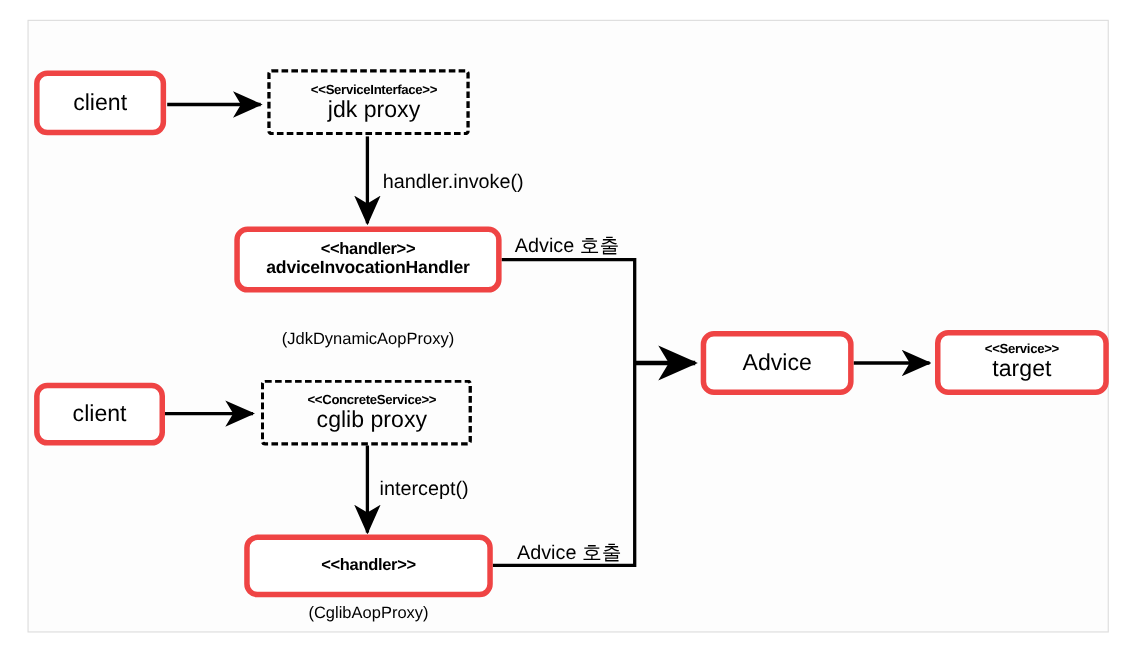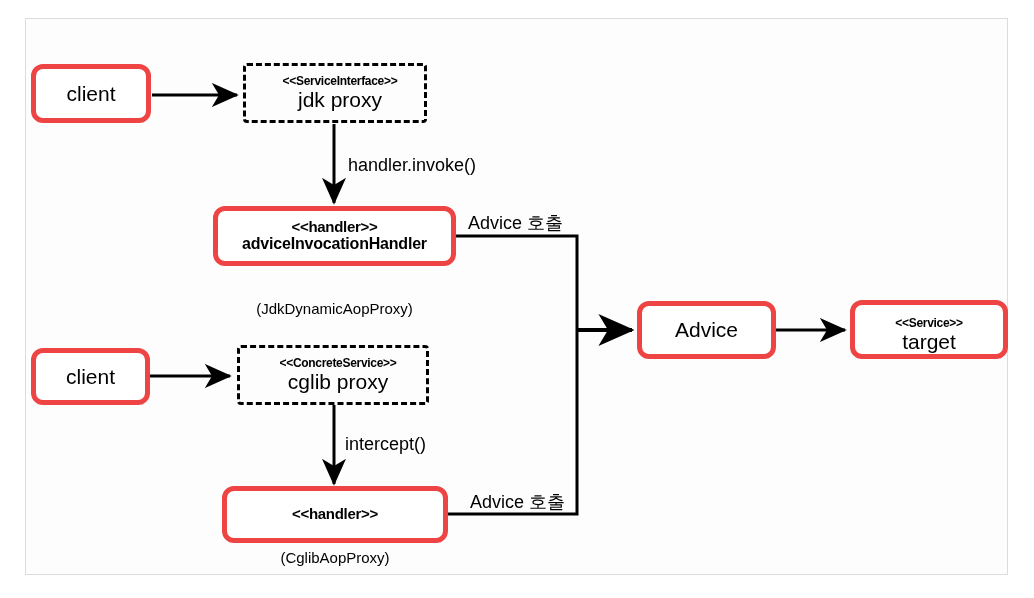--- a/index.html
+++ b/index.html
@@ -190,18 +190,18 @@
   </div>
 
   <div class="caption" style="left:222px; top:549px; width:226px;">(CglibAopProxy)</div>
 
   <div class="edge-label" style="left:470px; top:490px;">Advice 호출</div>
 
   <div class="node solid" style="left:637px; top:301px; width:139px; height:58px;">
     <span class="node-name">Advice</span>
   </div>
 
-  <div class="node solid" style="left:850px; top:300px; width:158px; height:59px;justify-content:flex-end;">
+  <div class="node solid" style="left:850px; top:300px; width:158px; height:59px;">
     <span class="stereotype">&lt;&lt;Service&gt;&gt;</span>
     <span class="node-name">target</span>
   </div>
 
 </div>
 
 </body></html>

